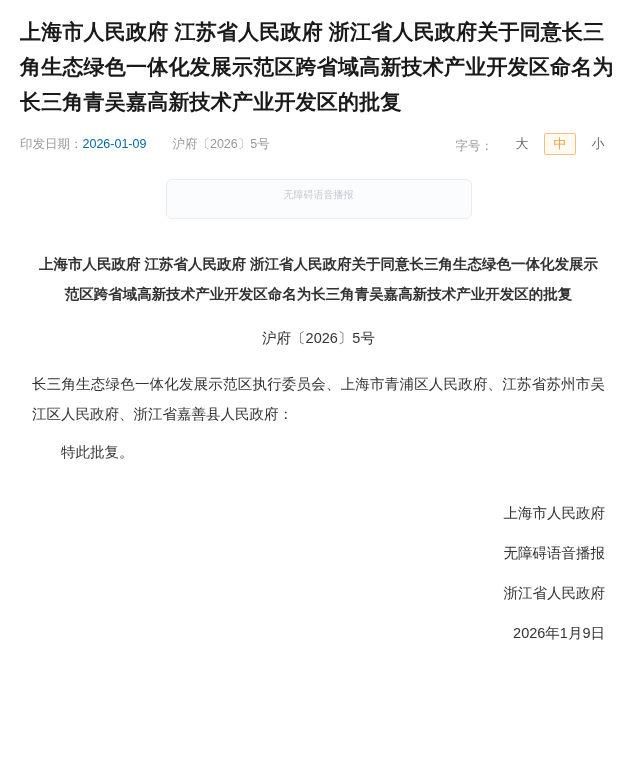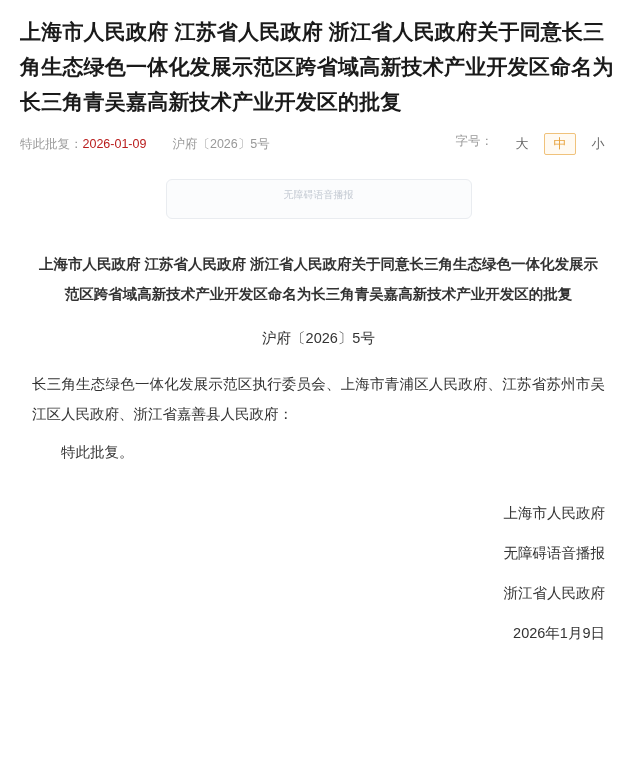--- a/index.html
+++ b/index.html
@@ -40,24 +40,24 @@
   }
   .meta-left {
     display: flex;
     align-items: center;
   }
   .meta-item {
     margin-right: 26px;
     white-space: nowrap;
   }
   .meta-label { color: #9a9a9a; }
-  .meta-value { color: #b91c1c; }
+  .meta-value { color: #0369a1; }
   .fontsize-group {
     display: flex;
-    align-items: flex-start;
+    align-items: flex-end;
     font-size: 12.5px;
     color: #999;
   }
   .fontsize-label { margin-right: 10px; }
   .fs-btn {
     display: inline-block;
     min-width: 20px;
     text-align: center;
     padding: 1px 5px;
     margin: 0 3px;
@@ -219,21 +219,21 @@
 </head>
 <body>
 
 <div class="page">
 
   <h1 class="doc-title">上海市人民政府 江苏省人民政府 浙江省人民政府关于同意长三角生态绿色一体化发展示范区跨省域高新技术产业开发区命名为长三角青吴嘉高新技术产业开发区的批复</h1>
 
   <div class="meta-bar">
     <div class="meta-left">
       <span class="meta-item">
-        <span class="meta-label">特此批复：</span><span class="meta-value">2026-01-09</span>
+        <span class="meta-label">印发日期：</span><span class="meta-value">2026-01-09</span>
       </span>
       <span class="meta-item">沪府〔2026〕5号</span>
     </div>
     <div class="fontsize-group">
       <span class="fontsize-label">字号：</span>
       <span class="fs-btn">大</span>
       <span class="fs-btn active">中</span>
       <span class="fs-btn">小</span>
     </div>
   </div>

